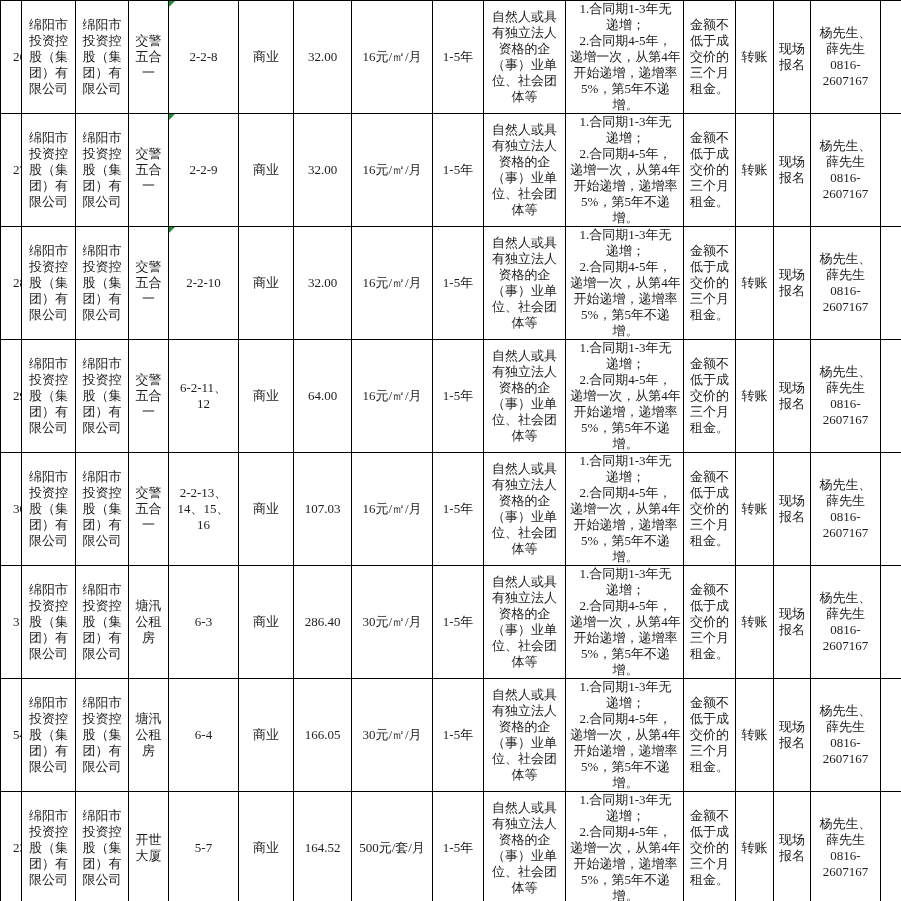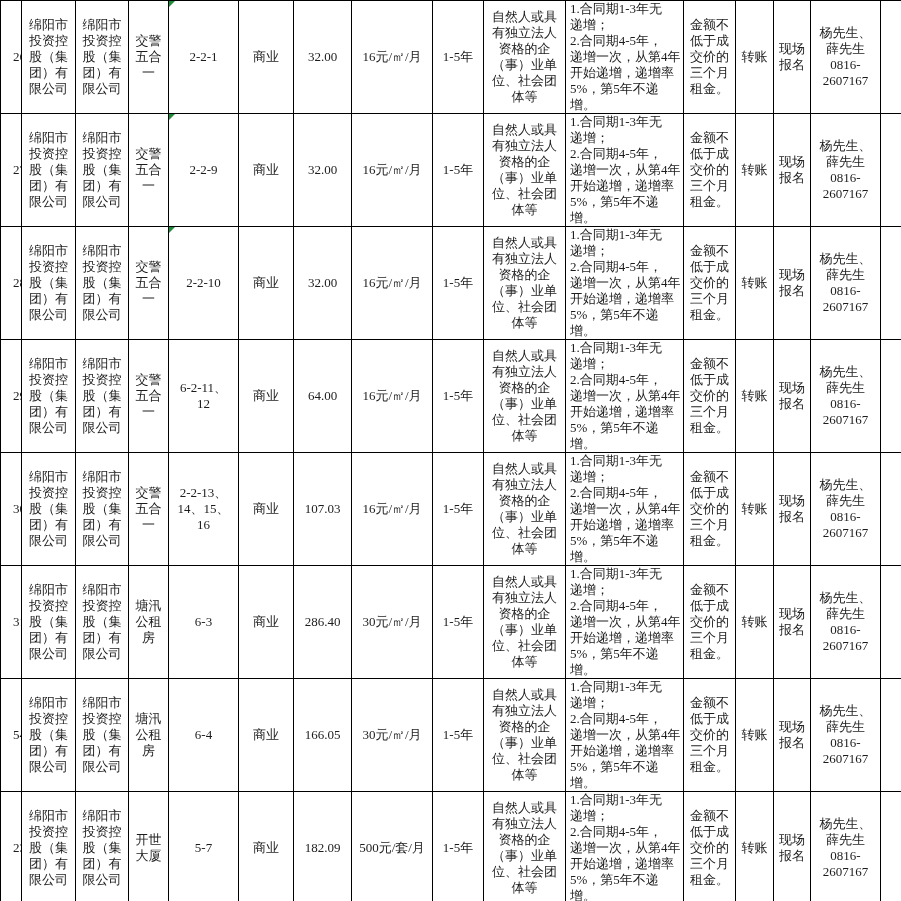--- a/index.html
+++ b/index.html
@@ -25,21 +25,21 @@
     white-space: pre-line;
     padding: 0 2px;
     overflow: hidden;
     position: relative;
   }
   table.listing tr {
     height: 100px;
   }
   
   table.listing td.c10 {
-    text-align: left;
+    text-align: center;
     padding: 0 2px 0 4px;
   }
   
   table.listing td.c0 {
     padding: 12px;
   }
   .error-tri {
     position: absolute;
     top: 0;
     left: 0;
@@ -81,21 +81,21 @@
 团）有
 限公司</span></td>
         <td class="c2"><span>绵阳市
 投资控
 股（集
 团）有
 限公司</span></td>
         <td class="c3"><span>交警
 五合
 一</span></td>
-        <td class="c4"><span>2-2-1</span><i class="error-tri" style="border-top-color: rgb(30, 139, 58);"></i></td>
+        <td class="c4"><span>2-2-8</span><i class="error-tri" style="border-top-color: rgb(30, 139, 58);"></i></td>
         <td class="c5"><span>商业</span></td>
         <td class="c6"><span>32.00</span></td>
         <td class="c7"><span>16元/㎡/月</span></td>
         <td class="c8"><span>1-5年</span></td>
         <td class="c9"><span>自然人或具
 有独立法人
 资格的企
 （事）业单
 位、社会团
 体等</span></td>
@@ -407,21 +407,21 @@
 限公司</span></td>
         <td class="c2"><span>绵阳市
 投资控
 股（集
 团）有
 限公司</span></td>
         <td class="c3"><span>开世
 大厦</span></td>
         <td class="c4"><span>5-7</span></td>
         <td class="c5"><span>商业</span></td>
-        <td class="c6"><span>182.09</span></td>
+        <td class="c6"><span>164.52</span></td>
         <td class="c7"><span>500元/套/月</span></td>
         <td class="c8"><span>1-5年</span></td>
         <td class="c9"><span>自然人或具
 有独立法人
 资格的企
 （事）业单
 位、社会团
 体等</span></td>
         <td class="c10"><span>1.合同期1-3年无
 递增；

